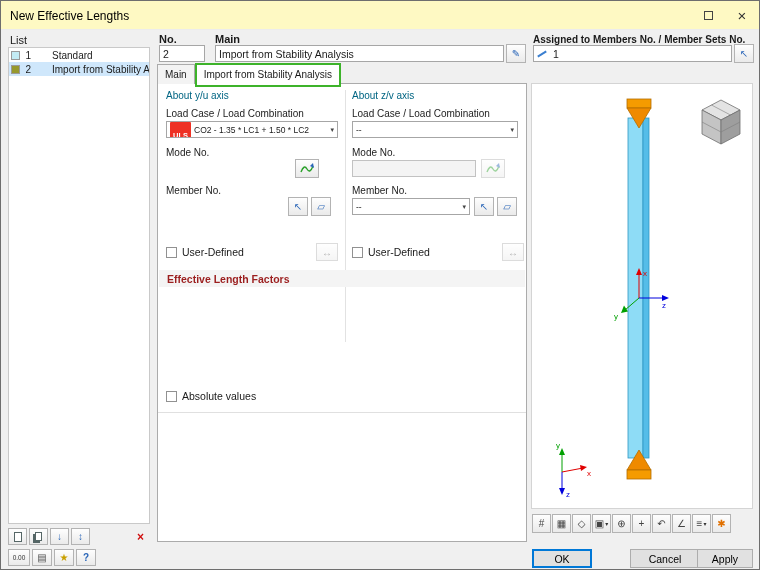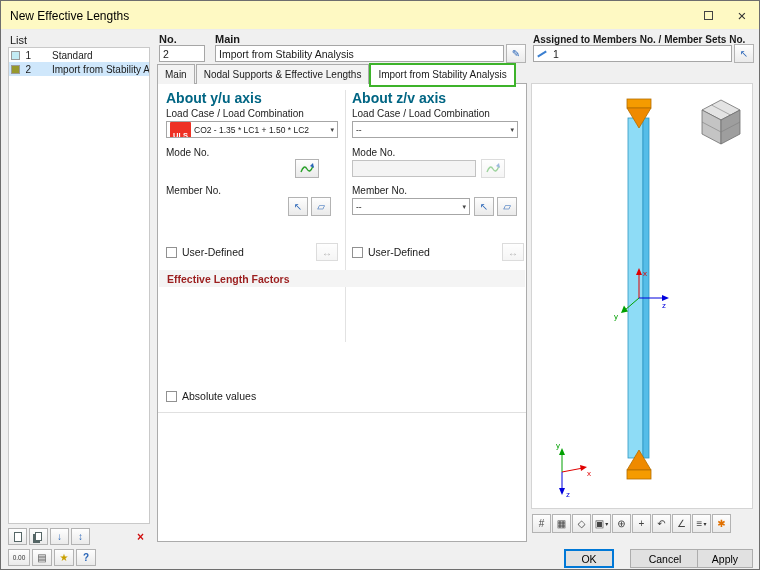--- a/index.html
+++ b/index.html
@@ -32,21 +32,21 @@
   .li-no{width:8px;flex:none;text-align:right}
   .li-label{margin-left:21px}
   .toolbar{position:absolute;display:flex;align-items:center;gap:2px}
   .icon-page{width:8px;height:10px;border:1px solid #566;background:#fff;display:inline-block}
   .icon-copy{width:7px;height:9px;border:1px solid #566;background:#fff;display:inline-block;box-shadow:-2px 2px 0 0 #566}
   
   .tabs{position:absolute;left:156px;top:63px;height:21px;display:flex;z-index:4}
   .tab{font-size:10px;padding:4px 7px 0;height:20px;border:1px solid #ababab;border-bottom:none;background:#f3f3f3;margin-right:1px;white-space:nowrap}
   .tab.active{background:#fff;height:22px;outline:2px solid #3db32a;outline-offset:-1px;z-index:6;position:relative}
   .panel{position:absolute;left:156px;top:82px;width:370px;height:459px;background:#fff;border:1px solid #ababab;z-index:1}
-  .gheader{position:absolute;font-size:14px;font-weight:bold;white-space:nowrap}
+  .gheader{position:absolute;font-size:10px;font-weight:normal;white-space:nowrap}
   .divider{position:absolute;border-left:1px solid #e2e2e2}
   .band{position:absolute;left:1px;top:186px;width:366px;height:17px;background:#f4f4f4;display:flex;align-items:center;padding-left:8px}
   .band span{font-size:10.5px;font-weight:bold}
   .ftable{position:absolute;left:8px;top:208px;width:352px;height:86px;border:1px solid #b4b4b4;background:#fff}
   .fcell{position:absolute;font-size:9px;overflow:hidden;white-space:nowrap}
   .gray{background:#eaeaea}
   .sep{position:absolute;border-top:1px solid #e0e0e0}
   
   .viewport{position:absolute;left:530px;top:82px;width:222px;height:426px;background:#fff;border:1px solid #d4d4d4}
   .vptool{position:absolute;left:531px;top:512px;height:20px;display:flex;gap:1px;align-items:center}
@@ -134,21 +134,20 @@
   <div class="field" style="left:532px;top:44px;width:199px;height:17px">
     <span class="minimember"></span>
     <span>1</span>
   </div>
   <button class="ibtn abs" style="left:733px;top:43px;width:20px;height:19px">
       <span>↖</span>
     </button>
 
   <div class="tabs">
     <div class="tab">Main</div>
-    <div class="tab">Nodal Supports &amp; Effective Lengths</div>
     <div class="tab active" style="outline-color: rgb(61, 179, 42);">Import from Stability Analysis</div>
   </div>
 
   <div class="panel">
 
     <div class="gheader" style="left: 8px; top: 6px; color: rgb(0, 101, 131);">About y/u axis</div>
     <div class="glabel" style="left:8px;top:24px">Load Case / Load Combination</div>
     <div class="combo" style="left:8px;top:37px;width:172px">
       <span class="badge" style="background: rgb(238, 49, 36);">ULS</span>
       <span class="txt">CO2 - 1.35 * LC1 + 1.50 * LC2</span>
@@ -298,17 +297,17 @@
       </button>
     <button class="ibtn">
         <span>≡</span>
         <span class="vparr">▾</span>
       </button>
     <button class="ibtn" style="color:#e07000">
         <span>✱</span>
       </button>
   </div>
 
-  <button class="btn default" style="left:563px;top:548px;width:50px">OK</button>
+  <button class="btn default" style="left:531px;top:548px;width:60px">OK</button>
   <button class="btn" style="left:629px;top:548px;width:70px">Cancel</button>
   <button class="btn" style="left:696px;top:548px;width:56px">Apply</button>
 
 </div>
 
 </body></html>

